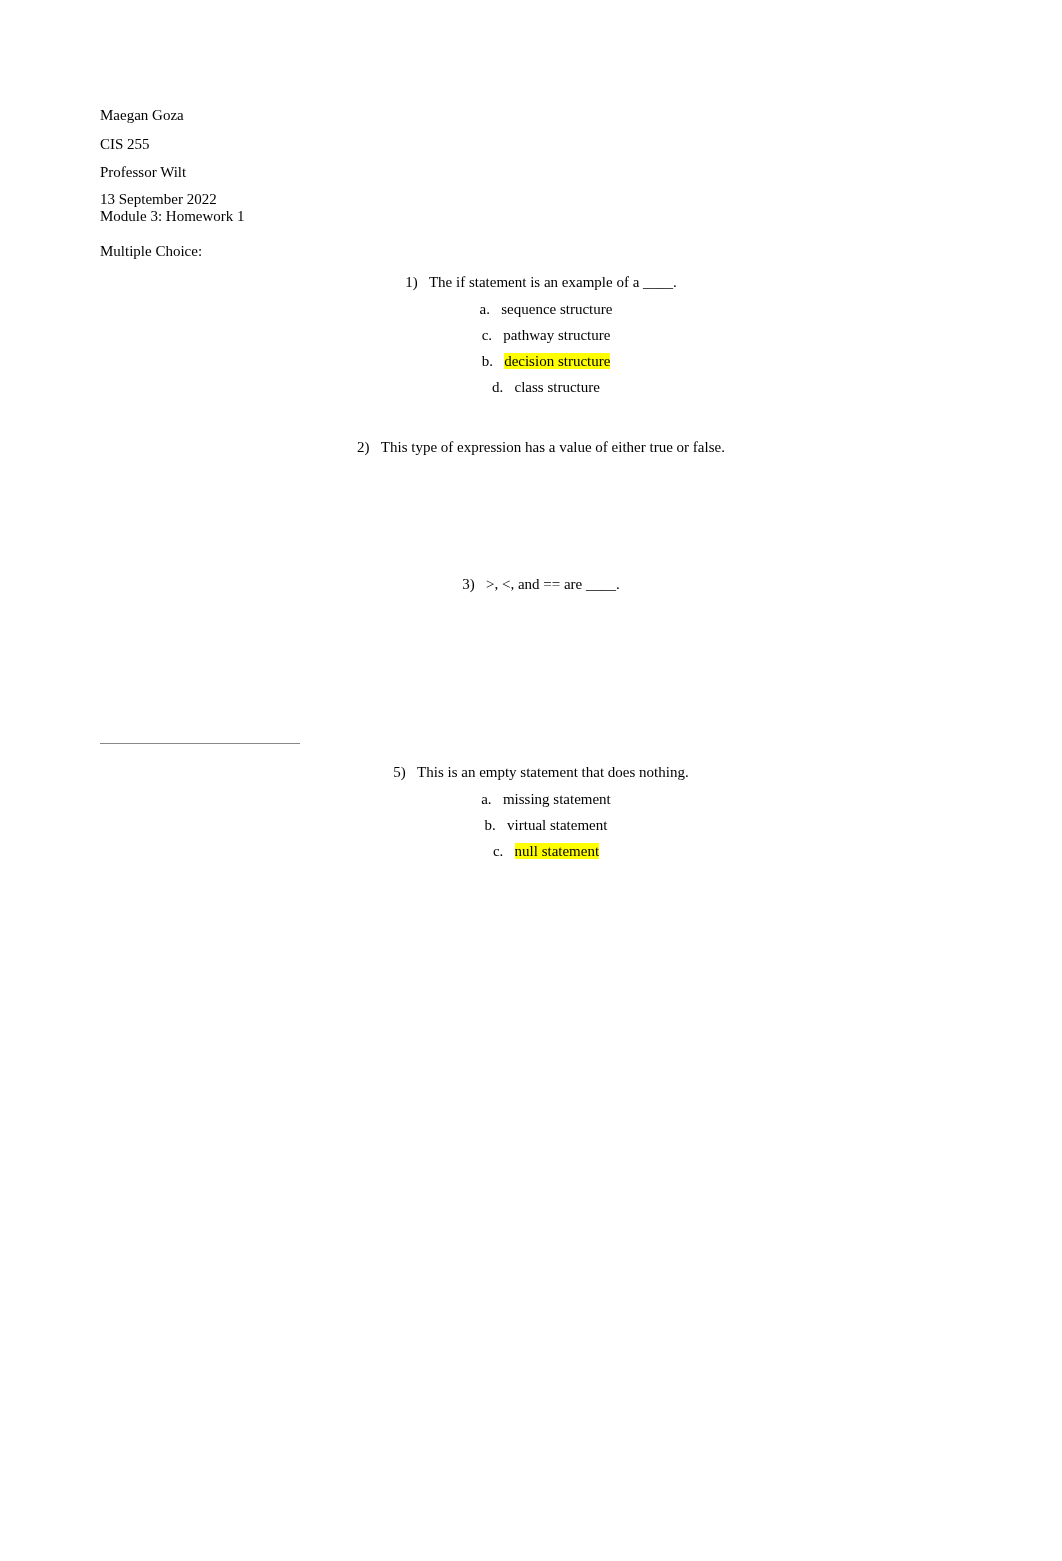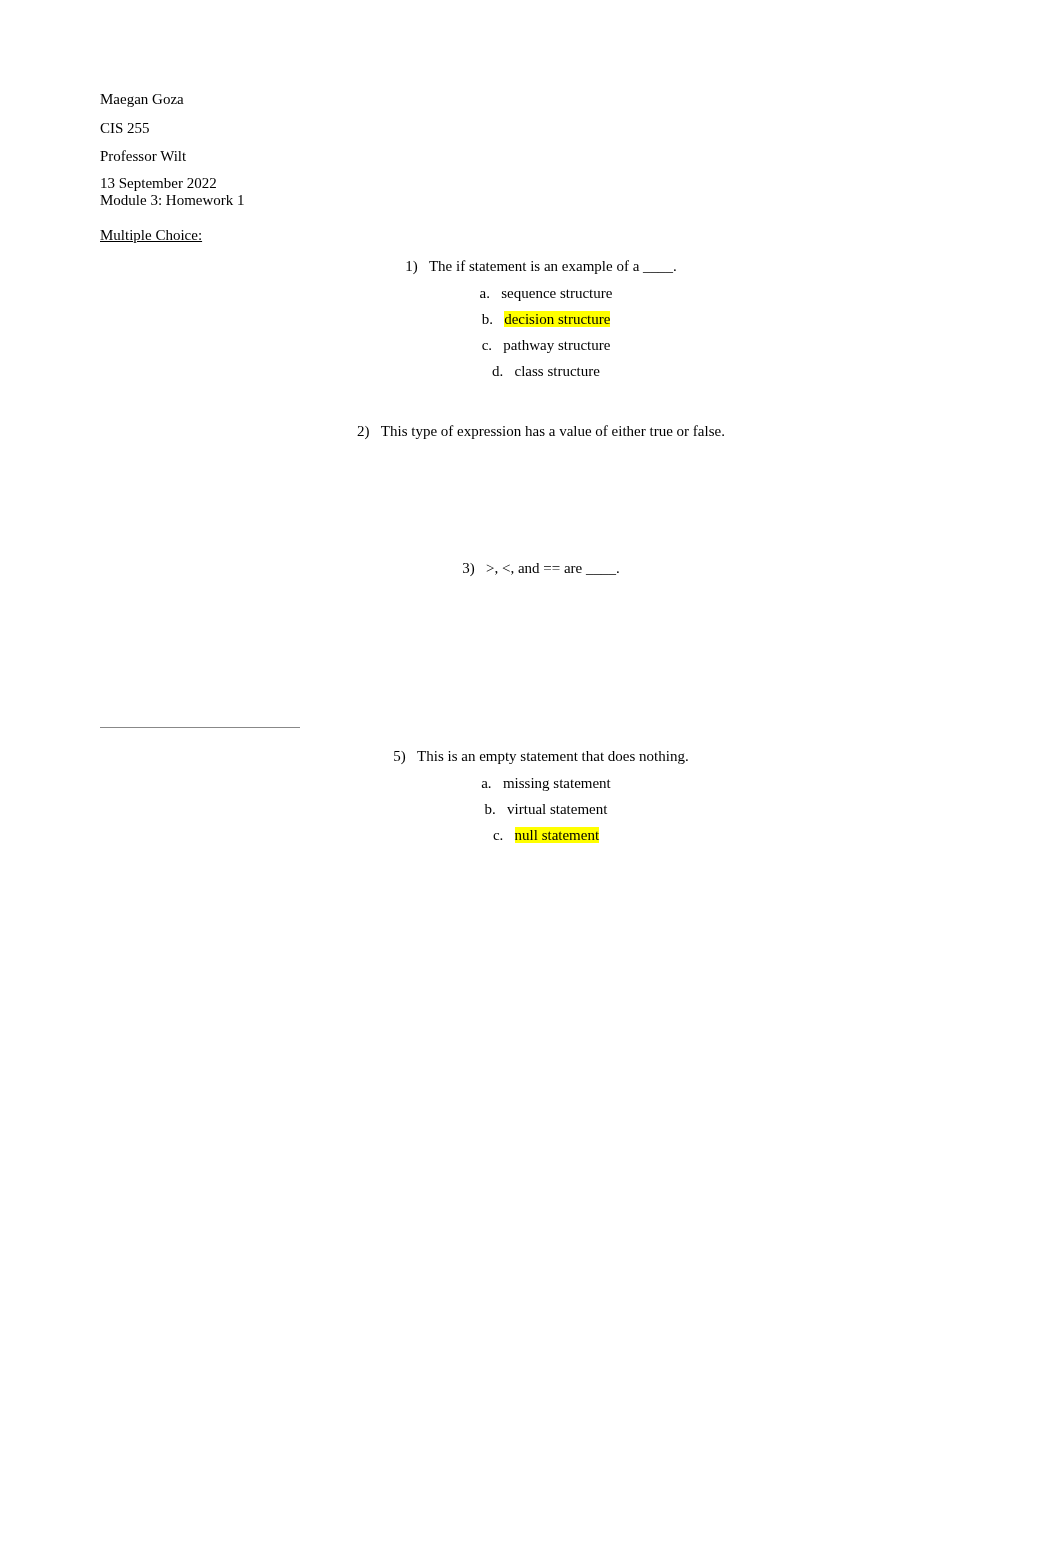--- a/index.html
+++ b/index.html
@@ -13,20 +13,21 @@
       font-family: 'Times New Roman', Times, serif;
       font-size: 15px;
       color: #000000;
       width: 1062px;
       min-height: 1561px;
     }
 
     .page {
       padding: 85px 100px 80px 100px;
       max-width: 1062px;
+      margin-top: 16px;
     }
 
     .header-info {
       line-height: 1.9;
       margin-bottom: 4px;
     }
 
     .header-info p {
       display: block;
     }
@@ -45,21 +46,20 @@
     .module-title {
       text-align: center;
       flex: 1;
       font-size: 15px;
     }
 
     .section-header {
       font-size: 15px;
       margin-bottom: 14px;
       font-weight: normal;
-      text-decoration: underline;
     }
 
     .questions-list {
       list-style: none;
       text-align: center;
     }
 
     .question-block {
       margin-bottom: 40px;
     }
@@ -114,26 +114,26 @@
       <p class="question-text">
         <span>1)</span>
         &nbsp;&nbsp;<span>The if statement is an example of a ____.</span>
       </p>
       <ul class="answer-list">
         <li>
           <span>a.</span>
           &nbsp;&nbsp;<span>sequence structure</span>
         </li>
         <li>
+          <span>c.</span>
+          &nbsp;&nbsp;<span>pathway structure</span>
+        </li>
+        <li>
           <span>b.</span>
           &nbsp;&nbsp;<span class="highlight-yellow">decision structure</span>
-        </li>
-        <li>
-          <span>c.</span>
-          &nbsp;&nbsp;<span>pathway structure</span>
         </li>
         <li>
           <span>d.</span>
           &nbsp;&nbsp;<span>class structure</span>
         </li>
       </ul>
     </div>
 
     <div class="question-block" style="margin-bottom: 120px;">
       <p class="question-text">

